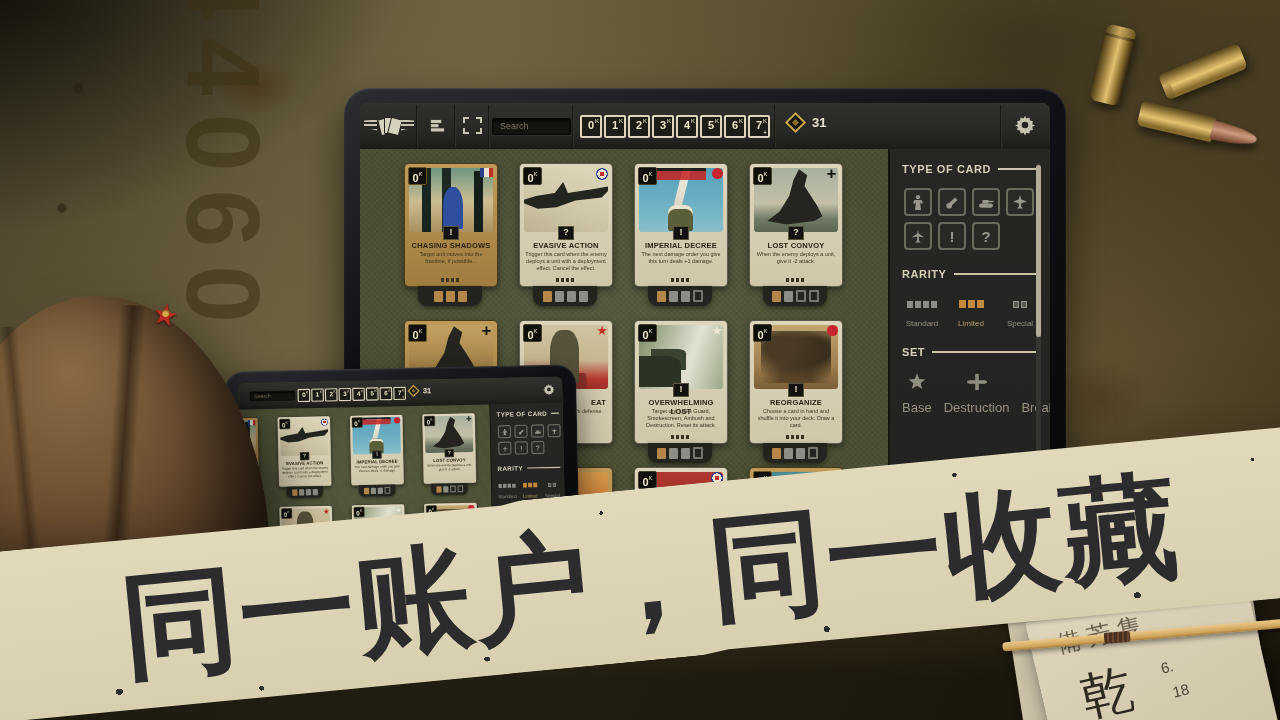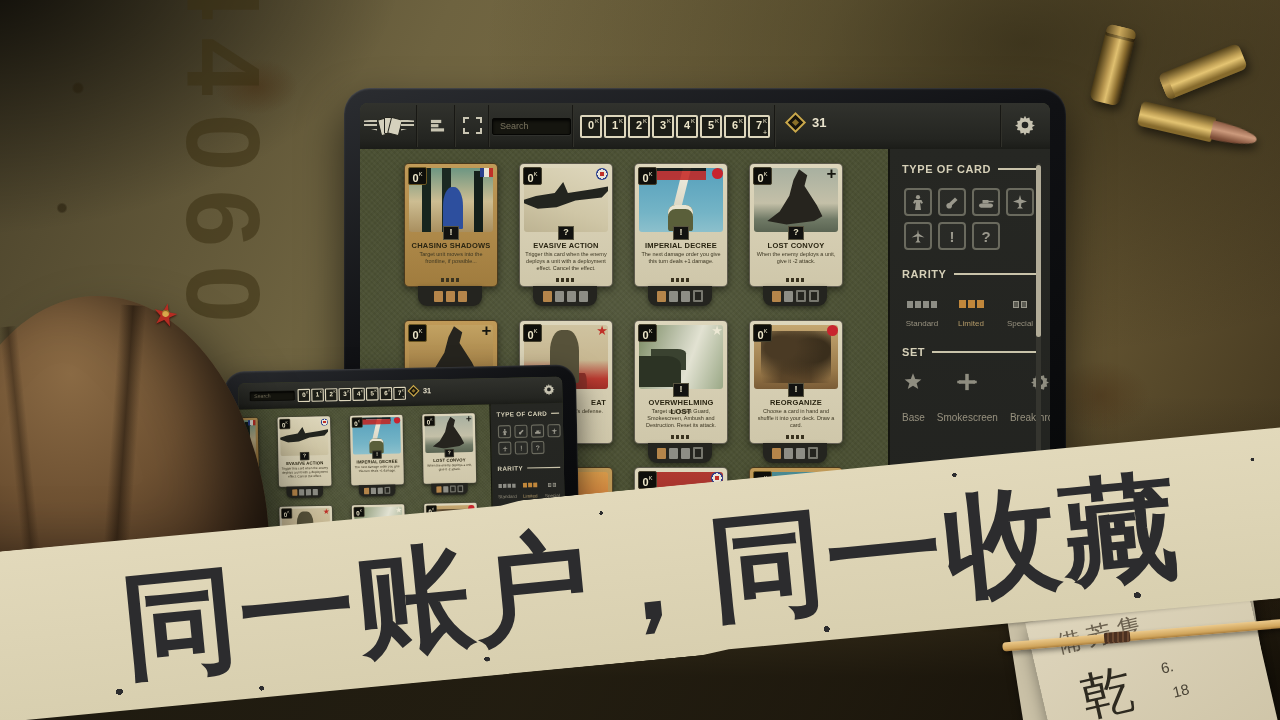--- a/index.html
+++ b/index.html
@@ -166,21 +166,21 @@
   .rar-1 .rs{background:#c1873b;width:7px;height:8px;}
   .rar-2 .rs{background:#5a5a52;box-shadow:inset 0 0 0 1px #9a988c;}
   .rlab{display:block;font-size:8px;color:#97917f;margin-top:7px;}
   .rar-1 .rlab{color:#b39a68;}
   .elite{margin-top:16px;text-align:left;padding-left:14px;}
   .elite svg{width:28px;height:13px;}
   .elab{display:block;font-size:8px;color:#97917f;margin-top:5px;padding-left:3px;}
   .setrow{display:flex;gap:12px;margin-top:14px;}
   .set-opt{flex:1;text-align:center;}
   .set-opt svg{width:20px;height:20px;fill:#8f8d80;}
-  .slab{display:block;font-size:10px;color:#97917f;margin-top:16px;white-space:nowrap;}
+  .slab{display:block;font-size:13px;color:#97917f;margin-top:4px;white-space:nowrap;}
   .scroll{position:absolute;right:9px;top:14px;bottom:8px;width:5px;background:#35352f;border-radius:3px;}
   .scroll i{position:absolute;left:0;top:2px;width:5px;height:172px;background:#b2ac98;border-radius:3px;}
   
   .banner{position:absolute;left:-60px;top:488px;width:1420px;height:172px;z-index:40;transform:rotate(-5.6deg);
     background:linear-gradient(180deg,#e2d9bb,#d8cfaf);box-shadow:0 12px 34px rgba(0,0,0,.5);
     clip-path:polygon(0 5%,2% 0,40% 2%,41.5% 0,97% 1%,100% 4%,100% 95%,98% 100%,55% 98%,53% 100%,2% 99%,0 94%);}
   .banner::after{content:"";position:absolute;inset:0;background:
     radial-gradient(6px 5px at 12% 88%, #2c2c2e 60%, transparent 61%),
     radial-gradient(4px 4px at 22% 94%, #2c2c2e 60%, transparent 61%),
     radial-gradient(5px 4px at 38% 90%, #2c2c2e 60%, transparent 61%),
@@ -468,21 +468,21 @@
         <div class="shead mt18">SET</div>
         <div class="setrow">
             <span class="set-opt"><span class="sic"><svg viewBox="0 0 16 16">
                   <path d="M8 1l1.8 4.6 4.9.3-3.8 3 1.3 4.7L8 10.9l-4.2 2.7 1.3-4.7-3.8-3 4.9-.3z"></path>
                 </svg></span><span class="slab">Base</span></span>
             <span class="set-opt"><span class="sic"><svg viewBox="0 0 16 16">
                   <rect x="6.6" y="1.5" width="2.8" height="13"></rect>
                   <rect x="1.5" y="6.6" width="13" height="2.8"></rect>
                   <rect x="0.2" y="7" width="3" height="2"></rect>
                   <rect x="12.8" y="7" width="3" height="2"></rect>
-                </svg></span><span class="slab">Smokescreen</span></span>
+                </svg></span><span class="slab">Destruction</span></span>
             <span class="set-opt"><span class="sic"><svg viewBox="0 0 16 16">
                   <path d="M8 1.2l1 2 2.2-.6.4 2.2 2.2.4-.6 2.2 2 1-2 1 .6 2.2-2.2.4-.4 2.2-2.2-.6-1 2-1-2-2.2.6-.4-2.2-2.2-.4.6-2.2-2-1 2-1-.6-2.2 2.2-.4.4-2.2 2.2.6z"></path>
                   <circle cx="8" cy="8" r="2.4" fill="#242523"></circle>
                 </svg></span><span class="slab">Breakthrough</span></span>
           </div>
         <div class="scroll">
             <i></i>
           </div>
       </div>
 

